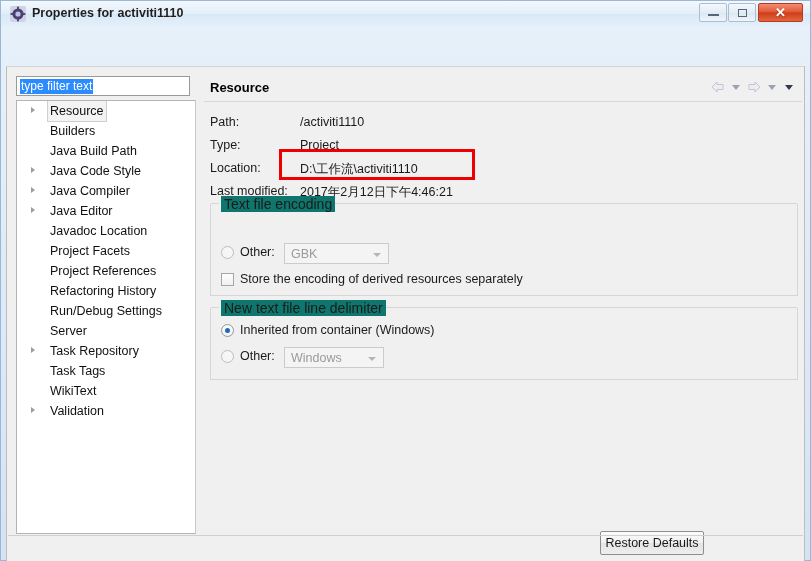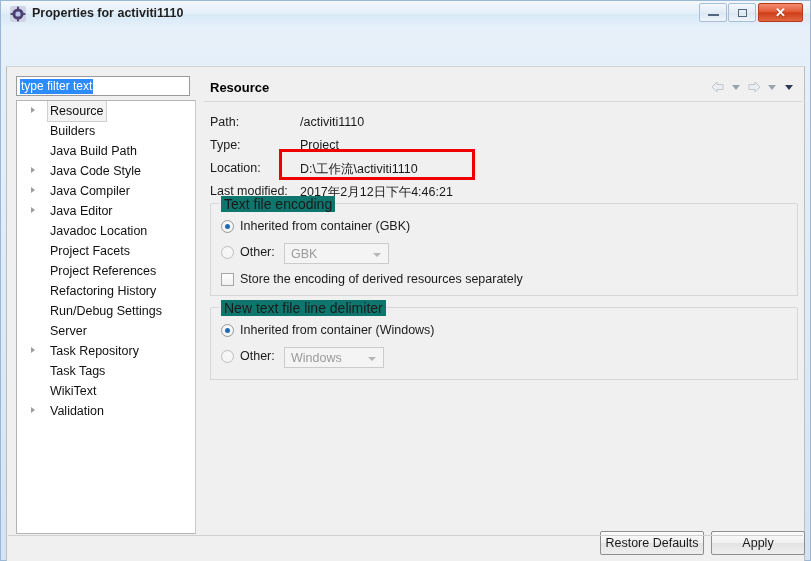--- a/index.html
+++ b/index.html
@@ -395,24 +395,20 @@
 
       <div id="annot-box"></div>
 
       <div class="groupbox" style="left:6px; top:134px; width:588px; height:92px;">
         <div class="gtop">
           <span class="seg-l"></span>
           <span class="seg-r" style="width:475px;"></span>
         </div>
         <div class="group-title">Text file encoding</div>
 
-        <div class="ctl-row" style="left:10px; top:15px;">
-          <span class="radio checked"></span>
-          <span class="ctl-label">Inherited from container (GBK)</span>
-        </div>
 
         <div class="ctl-row" style="left:10px; top:41px;">
           <span class="radio disabled"></span>
           <span class="ctl-label">Other:</span>
         </div>
         <div class="combo" style="left:73px; top:39px; width:105px;">
           <span class="ctext">GBK</span>
           <span class="carrow"></span>
         </div>
 
@@ -438,21 +434,20 @@
           <span class="radio disabled"></span>
           <span class="ctl-label">Other:</span>
         </div>
         <div class="combo" style="left:73px; top:39px; width:100px;">
           <span class="ctext">Windows</span>
           <span class="carrow"></span>
         </div>
       </div>
 
       <div class="btn" style="left:396px; top:461px; width:104px; height:24px;">Restore Defaults</div>
-      <div class="btn" style="left:507px; top:461px; width:94px; height:24px;">Apply</div>
     </div>
 
     <div id="bottom-rule"></div>
 
     <div id="help-icon">
       <svg width="20" height="20" viewBox="0 0 20 20">
         <circle cx="10" cy="10" r="8.4" fill="#f2f2f2" stroke="#8d8d8d" stroke-width="1.2"></circle>
         <text x="10" y="14.4" text-anchor="middle" font-family="Liberation Sans, sans-serif" font-size="12" fill="#39415a">?</text>
       </svg>
     </div>

